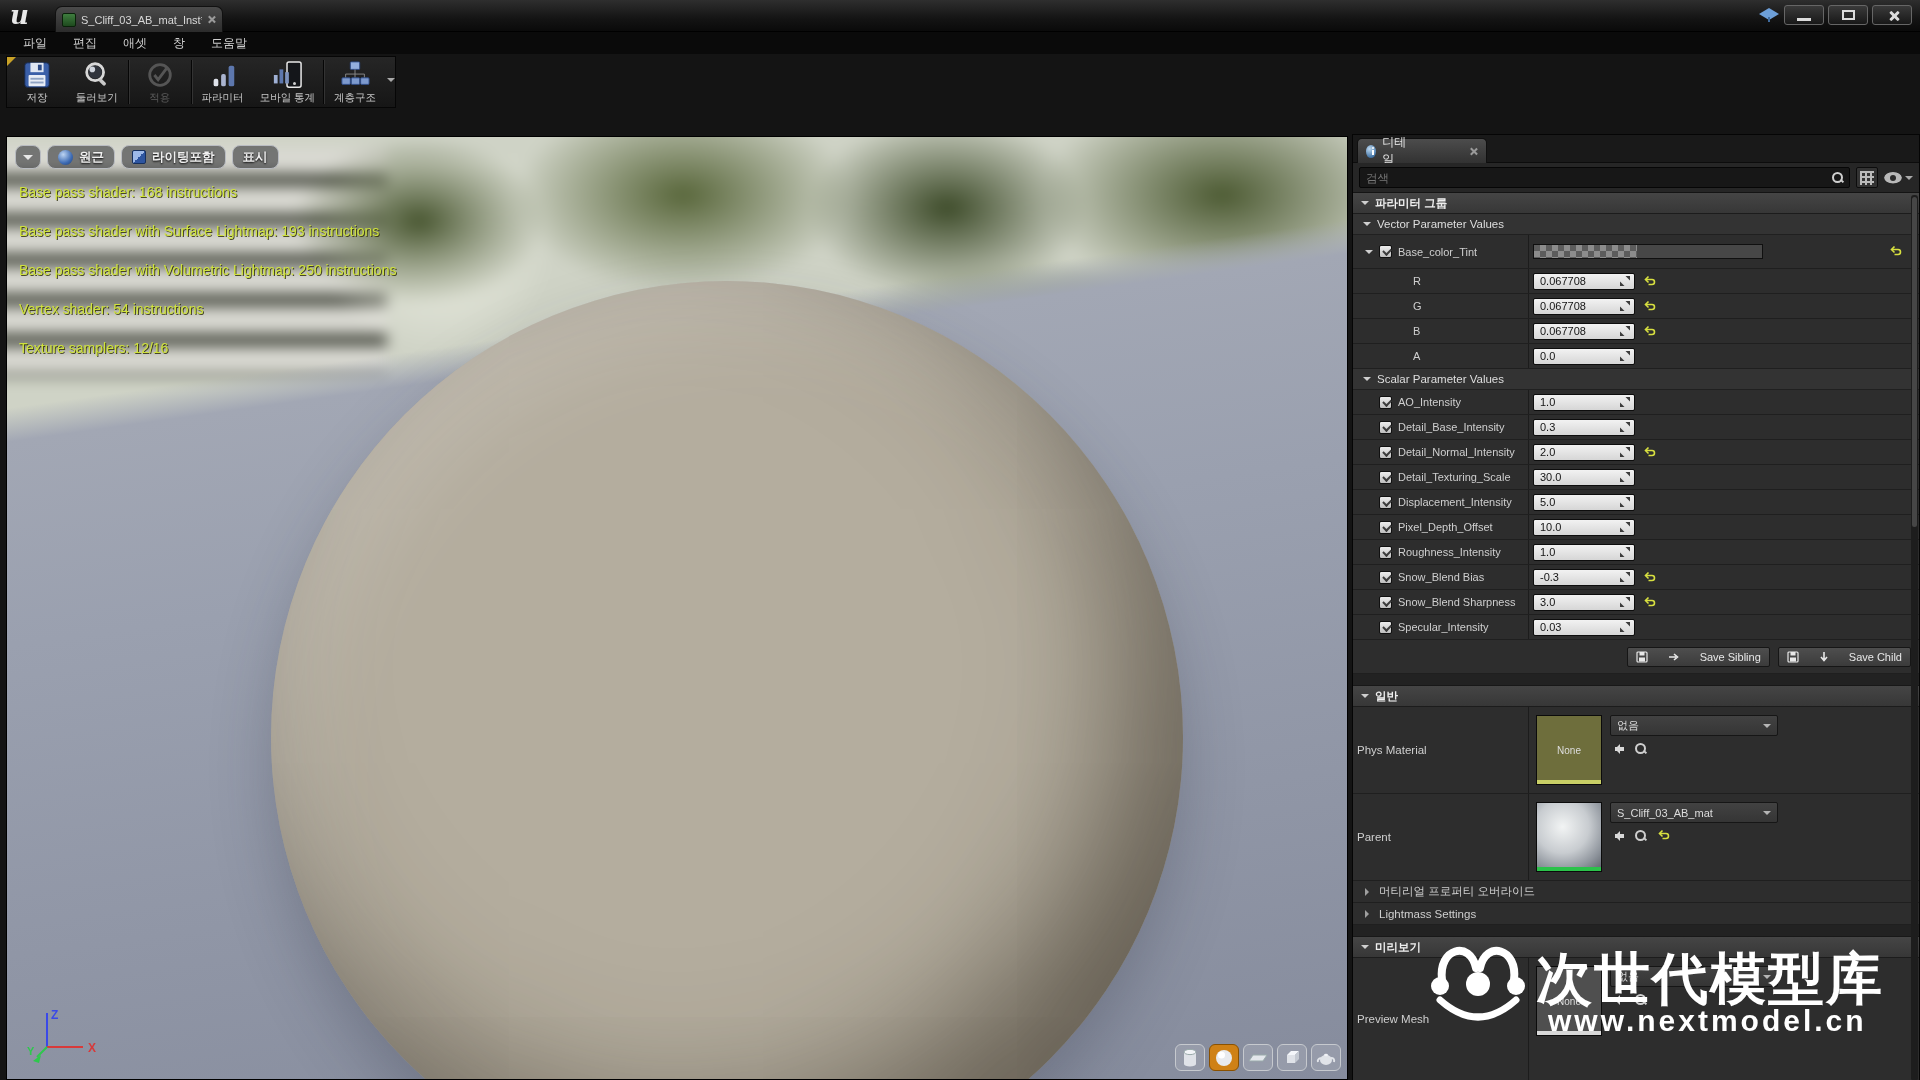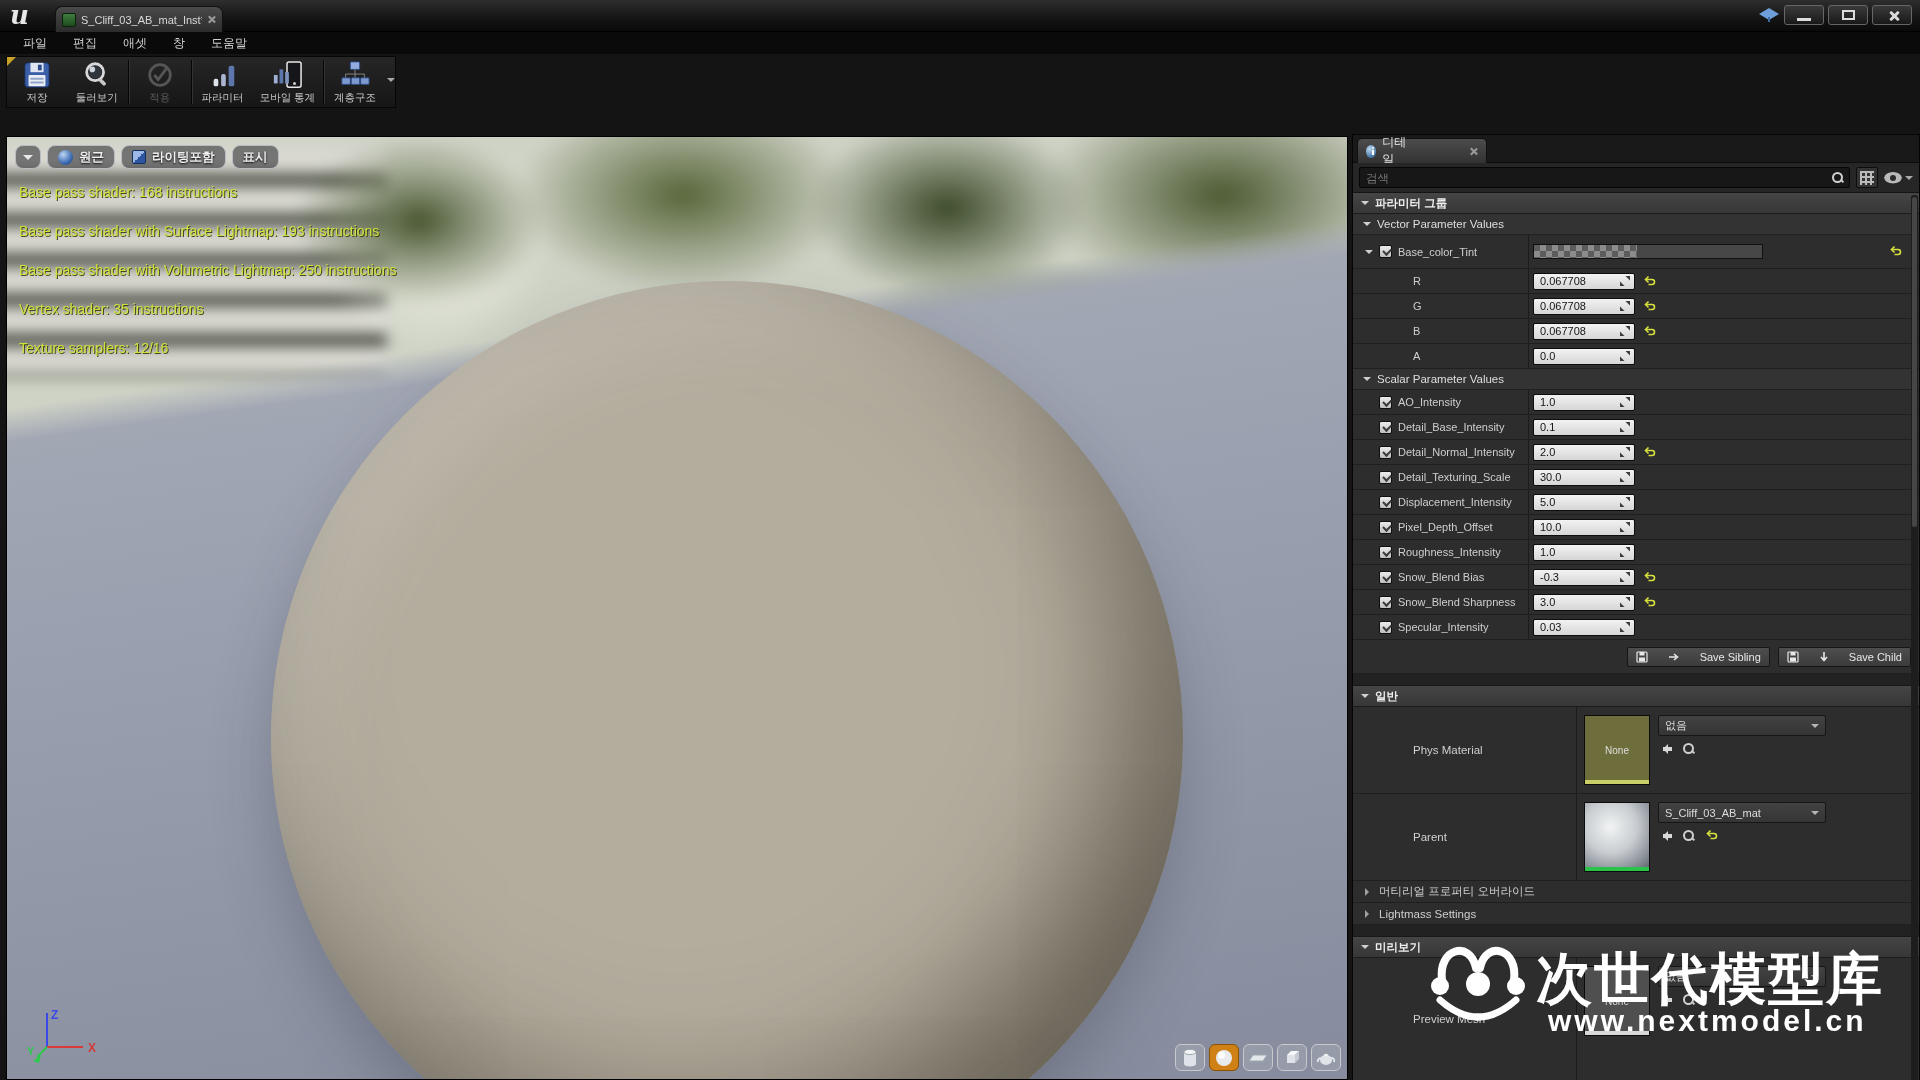--- a/index.html
+++ b/index.html
@@ -153,21 +153,21 @@
   .swatch { width:230px; height:15px; border:1px solid #101010; display:flex; }
   .swatch .alpha { width:45%; height:100%;
     background-image:linear-gradient(45deg,#8c8c8c 25%,transparent 25%,transparent 75%,#8c8c8c 75%),linear-gradient(45deg,#8c8c8c 25%,#5c5c5c 25%,#5c5c5c 75%,#8c8c8c 75%);
     background-size:12px 12px; background-position:0 0,6px 6px; }
   .swatch .solid { flex:1; background:#474747; }
   .btnrow { height:34px; background:#2d2d2d; border-bottom:1px solid #1f1f1f; display:flex; align-items:center; justify-content:flex-end; gap:8px; padding-right:8px; }
   .ue-btn { height:20px; background:linear-gradient(#4e4e4e,#3b3b3b); border:1px solid #161616; border-radius:2px;
     color:#e8e8e8; font-size:11px; display:flex; align-items:center; gap:20px; padding:0 8px; }
   .gap { height:12px; background:#222; border-bottom:1px solid #181818; }
   .genrow { display:flex; border-bottom:1px solid #1f1f1f; background:#2d2d2d; position:relative; }
-  .genrow .labcol { width:176px; border-right:1px solid #1c1c1c; display:flex; align-items:center; padding-left:12px;margin-left:48px; }
+  .genrow .labcol { width:176px; border-right:1px solid #1c1c1c; display:flex; align-items:center; padding-left:4px; }
   .genrow .labcol .nm { color:#cfcfcf; font-size:11.5px; }
   .genrow .valcol { flex:1; padding:8px 0 8px 7px; display:flex; gap:8px; }
   .thumb { width:66px; height:70px; border:1px solid #0b0b0b; position:relative; flex:0 0 auto; display:flex; align-items:center; justify-content:center; }
   .thumb .cap { color:#ddd; font-size:10px; }
   .thumb .bar { position:absolute; left:0; bottom:0; width:100%; height:4px; }
   .combo-col { display:flex; flex-direction:column; gap:6px; }
   .combo { width:168px; height:21px; background:linear-gradient(#424242,#353535); border:1px solid #161616; border-radius:2px;
     display:flex; align-items:center; padding:0 6px; }
   .combo .v { flex:1; color:#dcdcdc; font-size:11px; white-space:nowrap; overflow:hidden; }
   .combo .car { width:0;height:0;border:4px solid transparent;border-top-color:#b5b5b5;margin-top:4px; }
@@ -312,21 +312,21 @@
       </div>
       <div class="vp-btn">
         <span>표시</span>
       </div>
     </div>
 
     <div class="stats" id="stats">
         <div>Base pass shader: 168 instructions</div>
         <div>Base pass shader with Surface Lightmap: 193 instructions</div>
         <div>Base pass shader with Volumetric Lightmap: 250 instructions</div>
-        <div>Vertex shader: 35 instructions</div>
+        <div>Vertex shader: 54 instructions</div>
         <div>Texture samplers: 12/16</div>
       </div>
 
     <svg class="axis" width="90" height="64" viewBox="0 0 90 64">
       <line x1="22" y1="42" x2="22" y2="8" stroke="#3a49e8" stroke-width="2"></line>
       <text x="26" y="14" fill="#3a49e8" font-size="12" font-weight="bold" id="ax-z">Z</text>
       <line x1="22" y1="42" x2="58" y2="42" stroke="#d83a3a" stroke-width="2"></line>
       <text x="63" y="47" fill="#d83a3a" font-size="12" font-weight="bold" id="ax-x">X</text>
       <line x1="22" y1="42" x2="12" y2="52" stroke="#2ec84c" stroke-width="2"></line>
       <polygon points="8,56 16,50 14,58" fill="#2ec84c"></polygon>
@@ -519,21 +519,21 @@
     </div>
   </div>
 
   <div class="prow">
     <div class="labcol">
       <span class="checkbox"></span>
       <span class="nm sc-name">Detail_Base_Intensity</span>
     </div>
     <div class="valcol">
       <div class="valbox">
-        <span class="v sc-value">0.1</span>
+        <span class="v sc-value">0.3</span>
         <svg class="spin-ico" width="12" height="12" viewBox="0 0 12 12">
           <path d="M11 1 L11 5.5 L6.5 1 Z" fill="#3c3c3c"></path>
                   <path d="M1 11 L5.5 11 L1 6.5 Z" fill="#3c3c3c"></path>
         </svg>
       </div>
       <svg class="reset-ico sc-reset" width="13" height="13" viewBox="0 0 13 13" style="visibility: hidden;">
         <path d="M3 4.5 H9 a2.5 2.5 0 0 1 0 5 H5.5" stroke="#d8e040" stroke-width="1.6" fill="none"></path>
         <path d="M5.5 1.5 L2.5 4.5 L5.5 7.5" stroke="#d8e040" stroke-width="1.6" fill="none"></path>
       </svg>
     </div>

